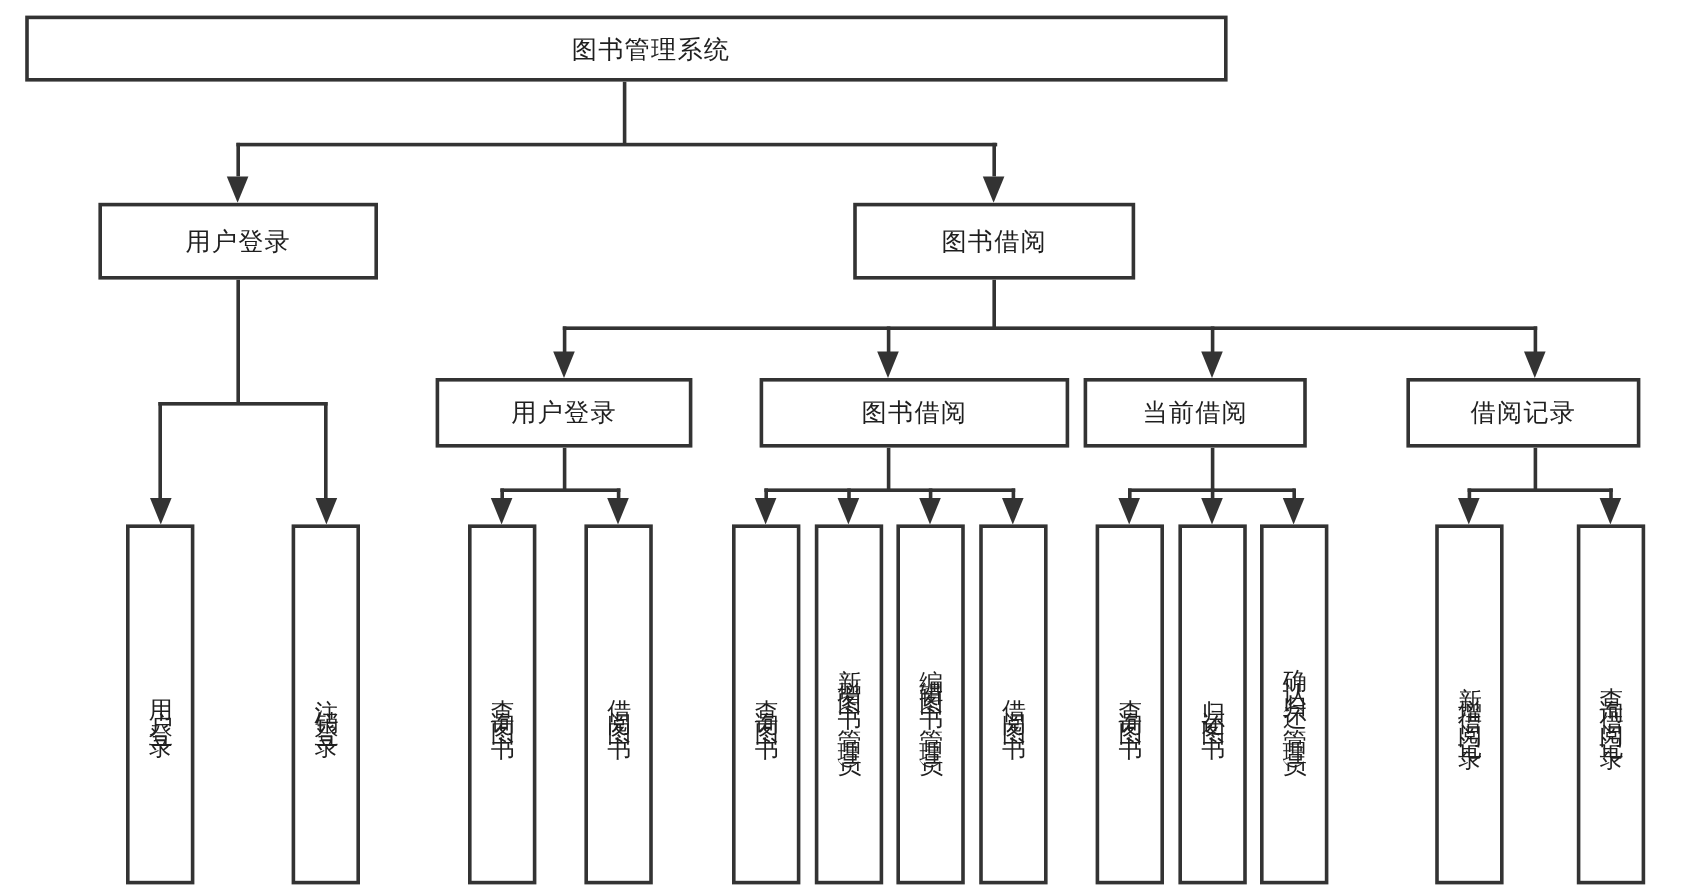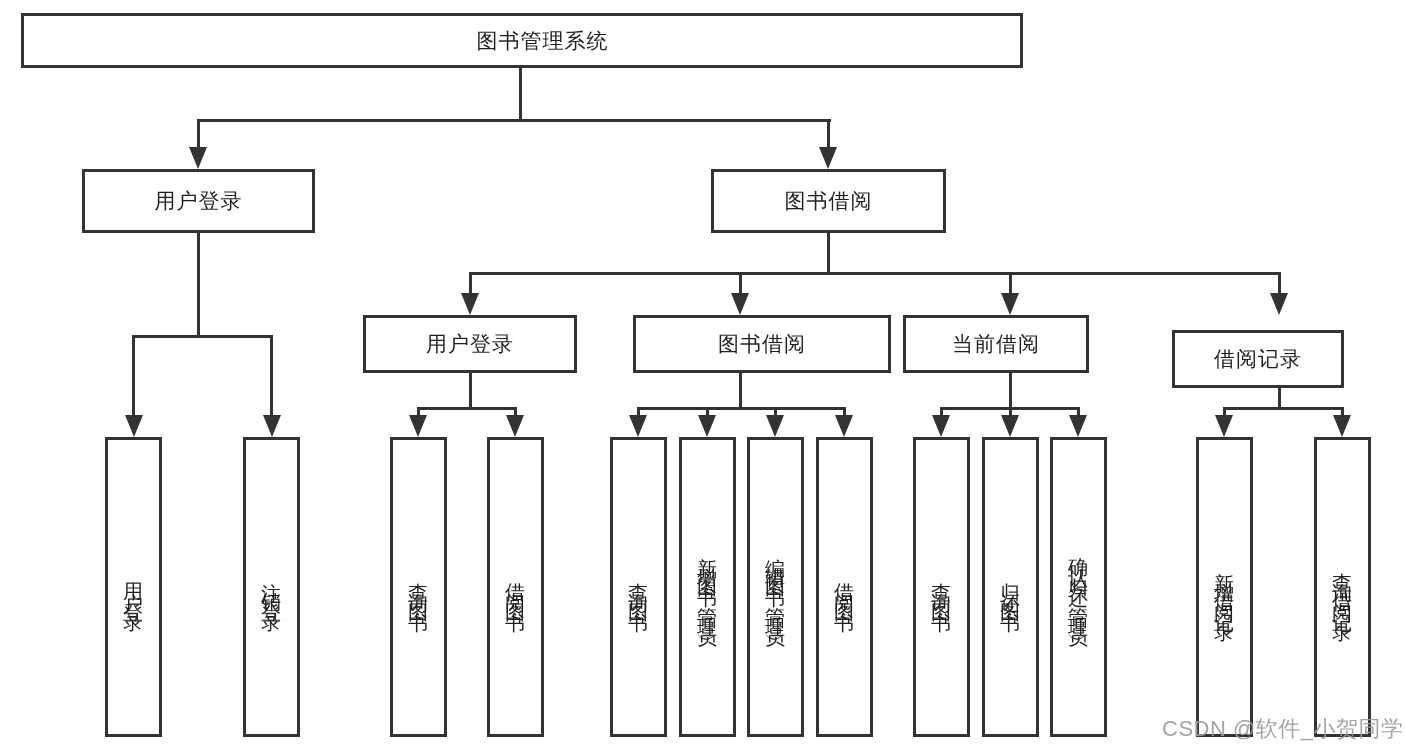--- a/index.html
+++ b/index.html
@@ -39,21 +39,21 @@
 <div id="canvas">
 
   <div class="box" style="left:21px; top:13px; width:1002px; height:55px;padding-left:41px;">图书管理系统</div>
 
   <div class="box" style="left:82px; top:169px; width:233px; height:64px;">用户登录</div>
   <div class="box" style="left:711px; top:169px; width:235px; height:64px;">图书借阅</div>
 
   <div class="box" style="left:363px; top:315px; width:214px; height:58px;">用户登录</div>
   <div class="box" style="left:633px; top:315px; width:258px; height:58px;">图书借阅</div>
   <div class="box" style="left:903px; top:315px; width:186px; height:58px;">当前借阅</div>
-  <div class="box" style="left:1172px; top:315px; width:172px; height:58px;margin-top:15px;">借阅记录</div>
+  <div class="box" style="left:1172px; top:315px; width:195px; height:58px;">借阅记录</div>
 
   <div class="box vbox" style="left:105px; top:437px; width:57px; height:300px;">
     <span class="vtext">用户登录</span>
   </div>
   <div class="box vbox" style="left:243px; top:437px; width:57px; height:300px;">
     <span class="vtext">注销登录</span>
   </div>
 
   <div class="box vbox" style="left:390px; top:437px; width:57px; height:300px;">
     <span class="vtext">查询图书</span>
@@ -140,14 +140,13 @@
       <div class="arrowhead" style="left: 698px; top: 415px;"></div>
       <div class="arrowhead" style="left: 766px; top: 415px;"></div>
       <div class="arrowhead" style="left: 835px; top: 415px;"></div>
       <div class="arrowhead" style="left: 932px; top: 415px;"></div>
       <div class="arrowhead" style="left: 1001px; top: 415px;"></div>
       <div class="arrowhead" style="left: 1069px; top: 415px;"></div>
       <div class="arrowhead" style="left: 1215px; top: 415px;"></div>
       <div class="arrowhead" style="left: 1333px; top: 415px;"></div>
     </div>
 
-  <div id="watermark">CSDN @软件_小贺同学</div>
 </div>
 
 </body></html>

